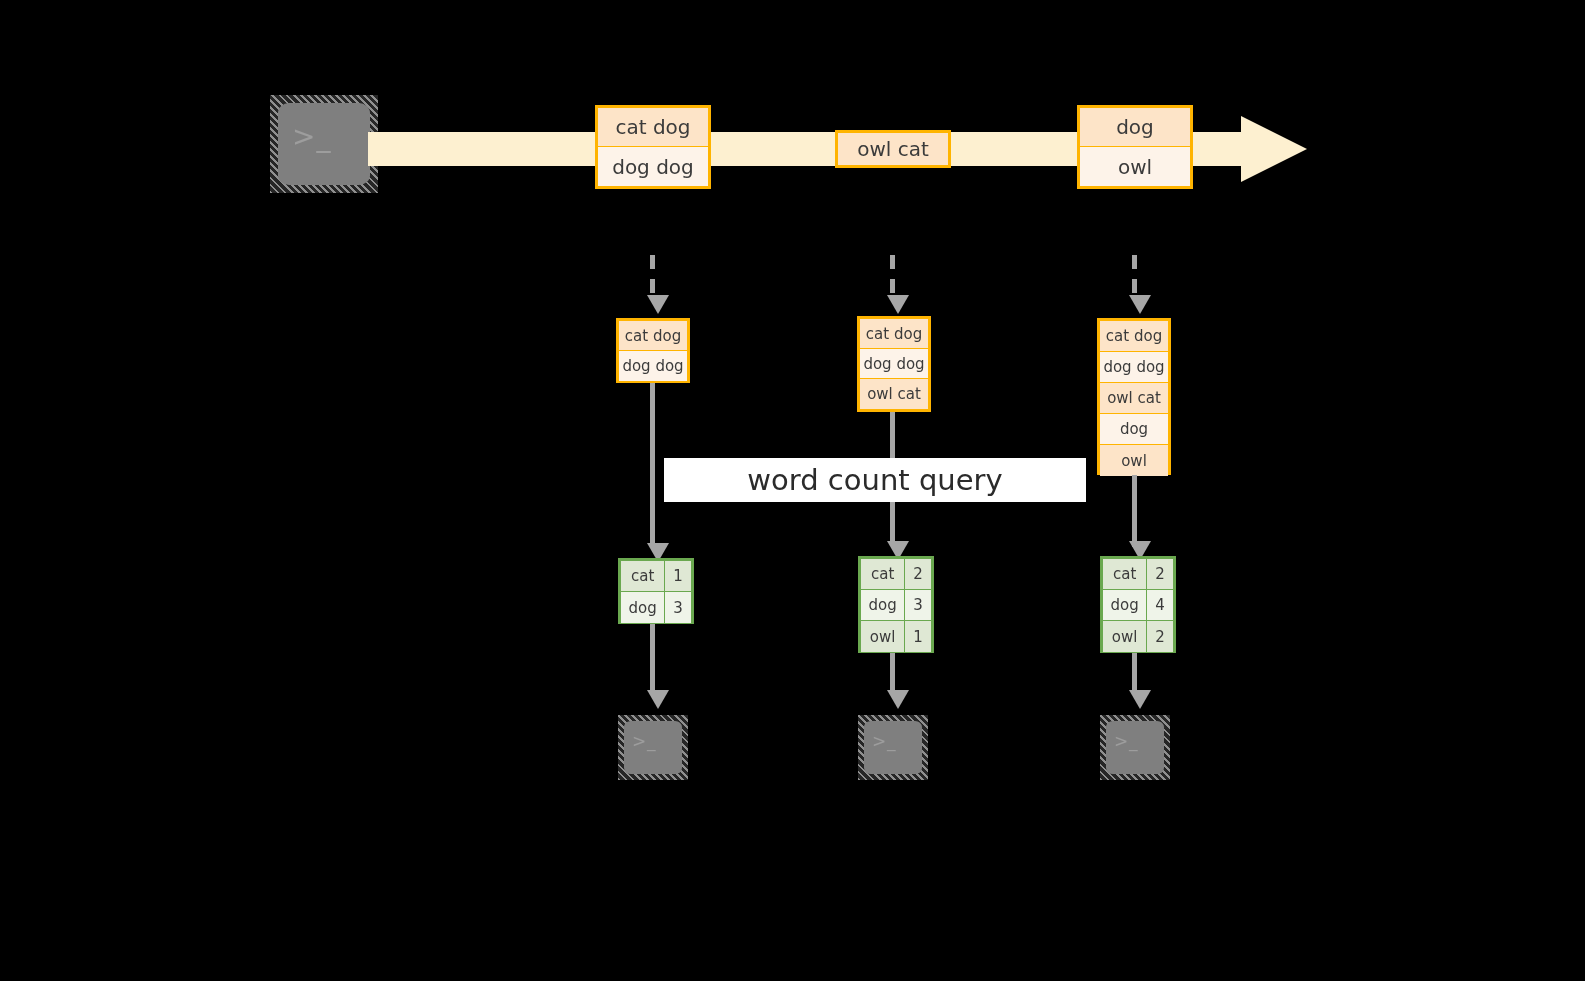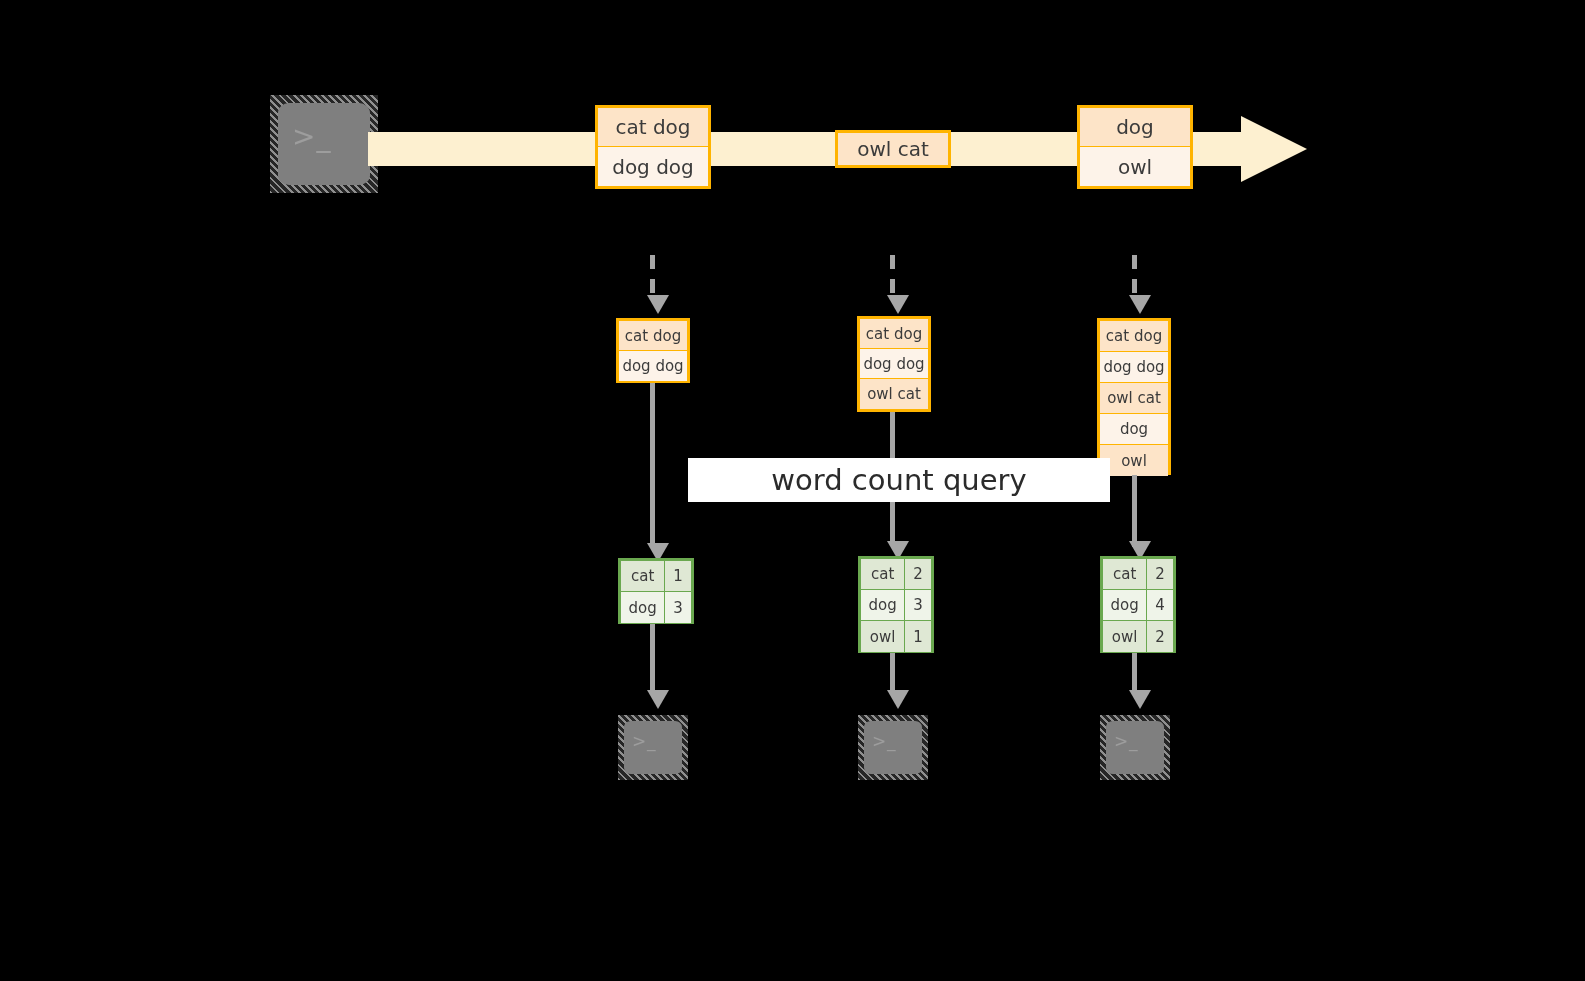--- a/index.html
+++ b/index.html
@@ -116,21 +116,21 @@
 
   <div class="vline" style="left:650px;top:383px;height:165px;"></div>
   <div class="vhead" style="left:647px;top:543px;"></div>
 
   <div class="vline" style="left:890px;top:412px;height:134px;"></div>
   <div class="vhead" style="left:887px;top:541px;"></div>
 
   <div class="vline" style="left:1132px;top:475px;height:72px;"></div>
   <div class="vhead" style="left:1129px;top:541px;"></div>
 
-  <div class="querylabel" style="left:688px;top:458px;width:422px;height:44px;font-size:29px;">
+  <div class="querylabel" style="left:664px;top:458px;width:422px;height:44px;font-size:29px;">
     <span>word count query</span>
   </div>
 
   <div class="gtable" style="left:618px;top:558px;width:76px;height:66px;">
     <div class="row dark">
       <div class="c k">cat</div>
       <div class="c v">1</div>
     </div>
     <div class="row light">
       <div class="c k">dog</div>

